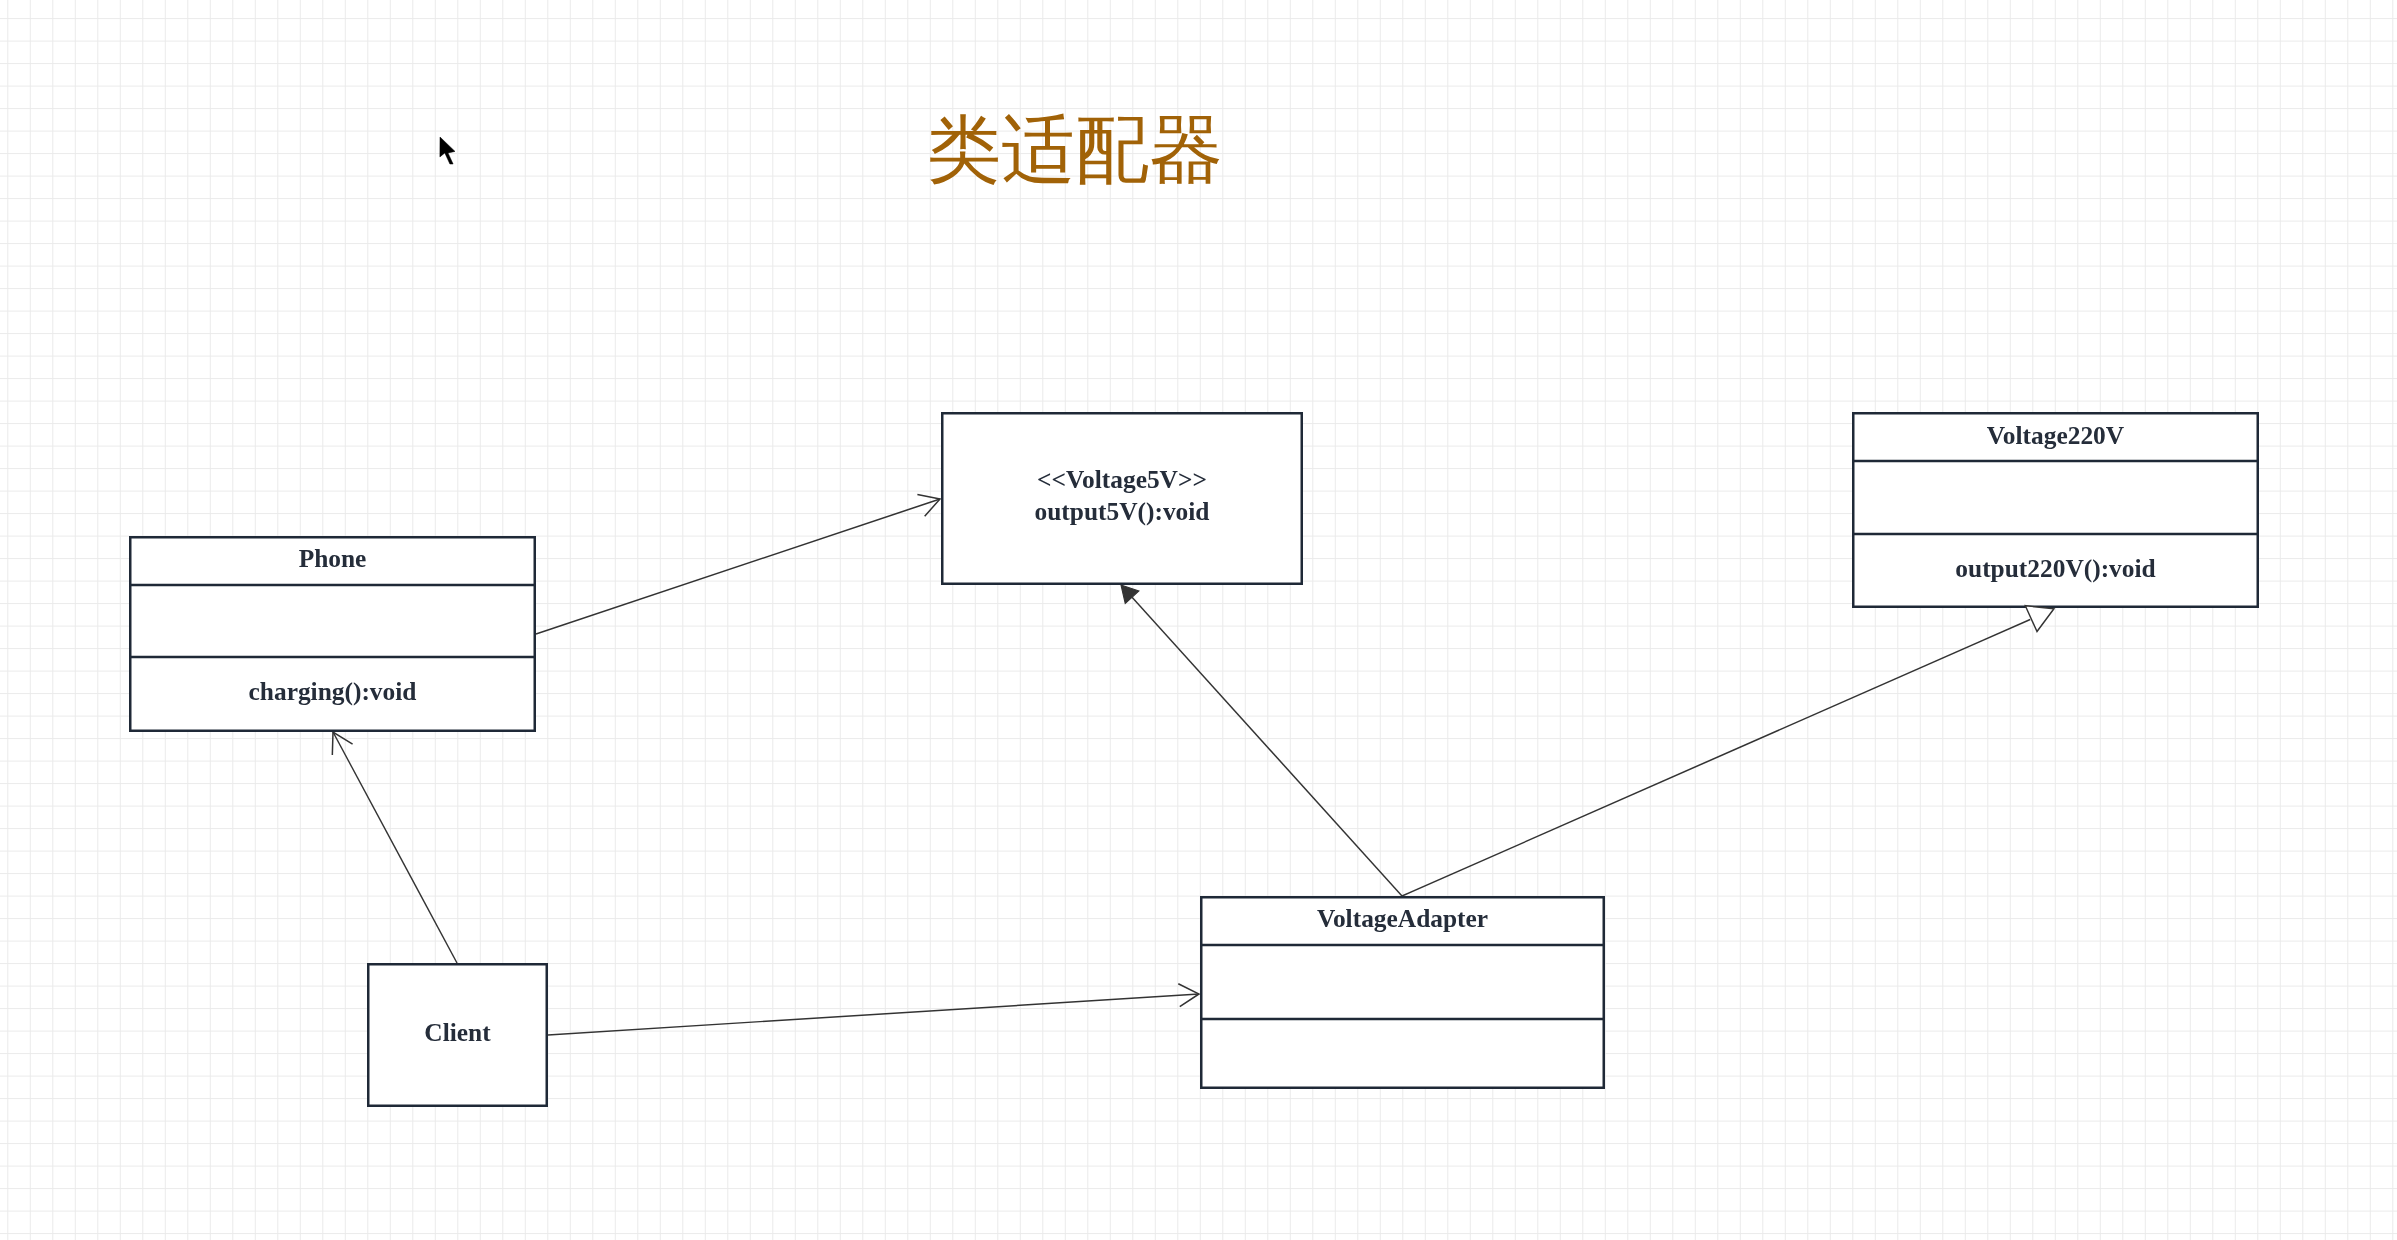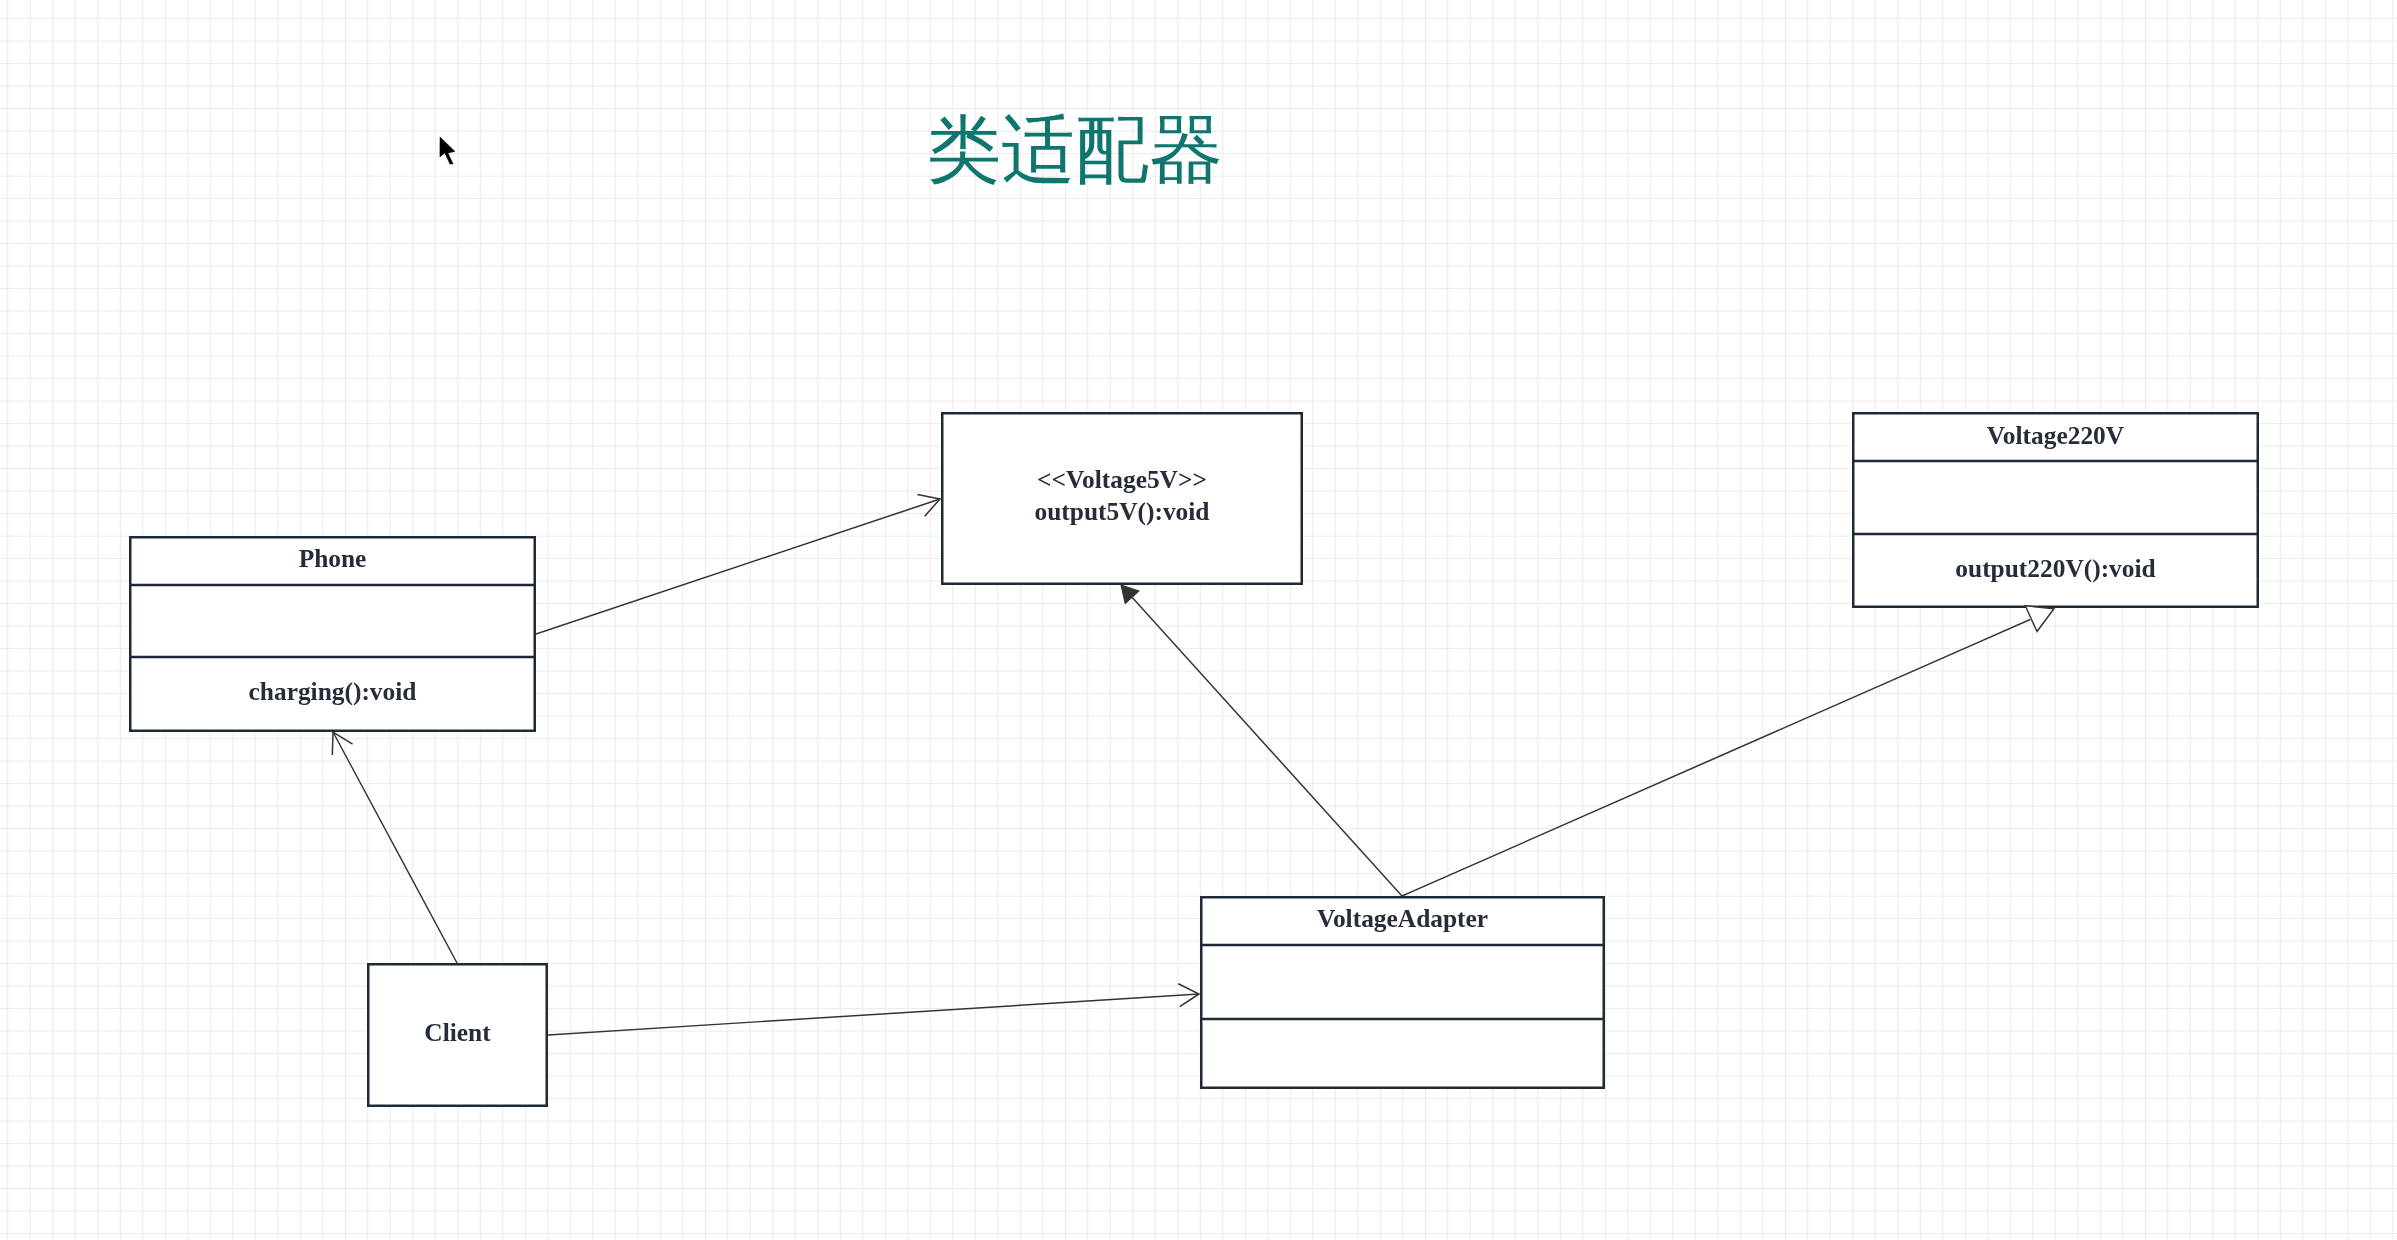--- a/index.html
+++ b/index.html
@@ -25,21 +25,21 @@
   #canvas text {
     font-family: "Liberation Serif", serif;
     font-size: 25.4px;
     font-weight: bold;
   }
   .uml-title {
     position:absolute;
     left:0; top:113px; width:2150px;
     text-align:center;
     font-size:74px;
-    color:#0f766e;
+    color:#a16207;
     letter-spacing:0px;
     line-height:1;
     white-space:nowrap;
   }
 </style>
 </head>
 <body>
 
 <div id="grid" style="background-image: linear-gradient(to right, rgb(234, 234, 234) 1px, transparent 1px), linear-gradient(rgb(234, 234, 234) 1px, transparent 1px);"></div>
 

